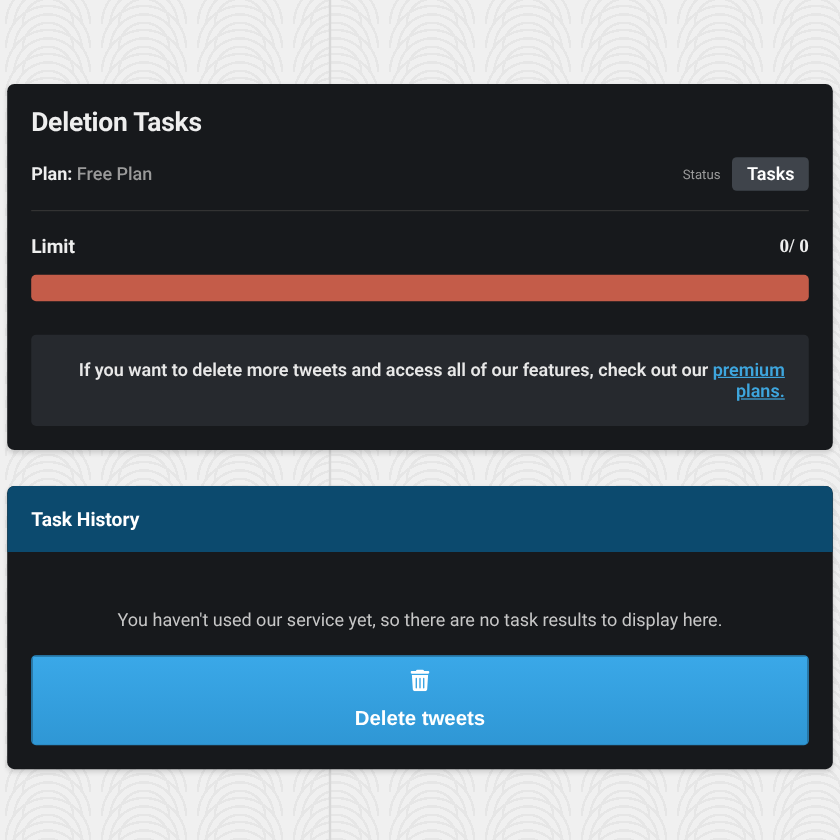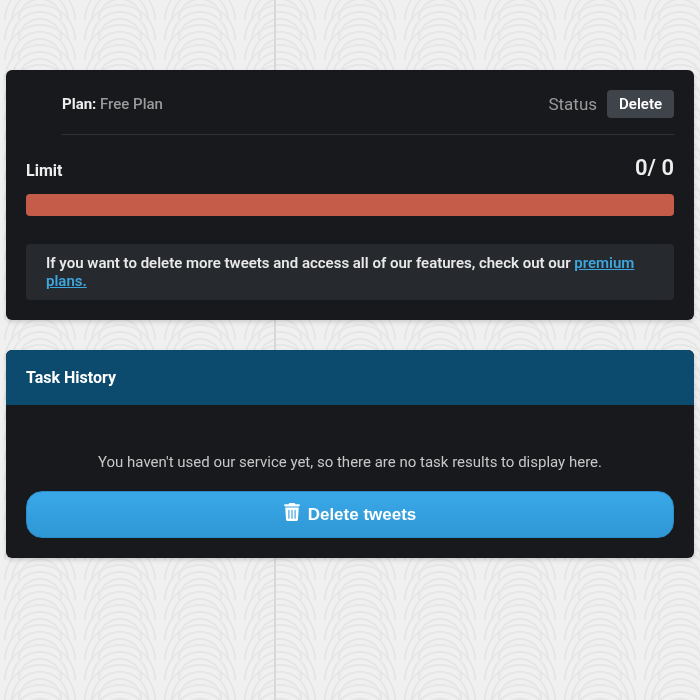--- a/index.html
+++ b/index.html
@@ -56,54 +56,53 @@
     letter-spacing: -0.2px;
   }
   .plan-row {
     display: flex;
     justify-content: space-between;
     align-items: center;
     padding-bottom: 16px;
     border-bottom: 1px solid #333;
     margin-bottom: 20px;
     font-size: 15px;
-    margin-left: 36px;
   }
   .plan-left .plan-label { color: #eeeeee; font-weight: 700; }
   .plan-left .plan-value { color: #9a9a9a; font-weight: 500; }
   .status-right { display: flex; align-items: center; gap: 10px; }
-  .status-label { color: #9a9a9a; font-size: 17px; }
+  .status-label { color: #9a9a9a; font-size: 11px; }
   .status-badge {
     background: #3f444b;
     color: #ffffff;
     padding: 5px 12px;
     border-radius: 4px;
     font-size: 15px;
     font-weight: 600;
   }
   .limit-row {
     display: flex;
     justify-content: space-between;
     align-items: flex-end;
     margin-bottom: 14px;
   }
   .limit-label { color: #eeeeee; font-weight: 700; font-size: 16px; }
-  .limit-value { color: #eeeeee; font-weight: 600; font-size: 22px; }
+  .limit-value { color: #eeeeee; font-weight: 600; font-size: 16px; font-family: Liberation Serif, serif; }
   .progress {
     width: 100%;
     height: 22px;
     background: #c45c49;
     border-radius: 4px;
     margin-bottom: 28px;
   }
   .upsell {
     background: #26292e;
     border-radius: 4px;
-    padding: 10px 20px;
-    text-align: left;
+    padding: 20px 20px;
+    text-align: right;
     font-size: 15px;
     color: #e8e8e8;
     font-weight: 600;
   }
   .upsell a {
     color: #3ea6de;
     text-decoration: underline;
   }
 
   .history-card {
@@ -132,43 +131,45 @@
     align-items: center;
     justify-content: center;
     gap: 8px;
     width: 100%;
     background: linear-gradient(#3aa8e8, #2f97d5);
     border: 1px solid #2b8dc7;
     color: #ffffff;
     font-size: 17px;
     font-weight: 600;
     padding: 11px 0;
-    border-radius: 16px;
+    border-radius: 4px;
     cursor: pointer;
+    flex-direction: column;
   }
   .delete-btn svg { width: 16px; height: 18px; fill: #ffffff; }
 </style>
 </head>
 <body>
 
 <div class="bg-pattern"></div>
 <div class="center-line"></div>
 
 <div class="page">
 
   <div class="card">
+    <div class="card-title">Deletion Tasks</div>
 
     <div class="plan-row">
       <div class="plan-left">
         <span class="plan-label">Plan:</span>
         <span class="plan-value"> </span><span class="plan-value">Free Plan</span>
       </div>
       <div class="status-right">
         <span class="status-label">Status</span>
-        <span class="status-badge">Delete</span>
+        <span class="status-badge">Tasks</span>
       </div>
     </div>
 
     <div class="limit-row">
       <div class="limit-label">Limit</div>
       <div class="limit-value">
         <span>0</span><span>/ </span><span>0</span>
       </div>
     </div>
 

